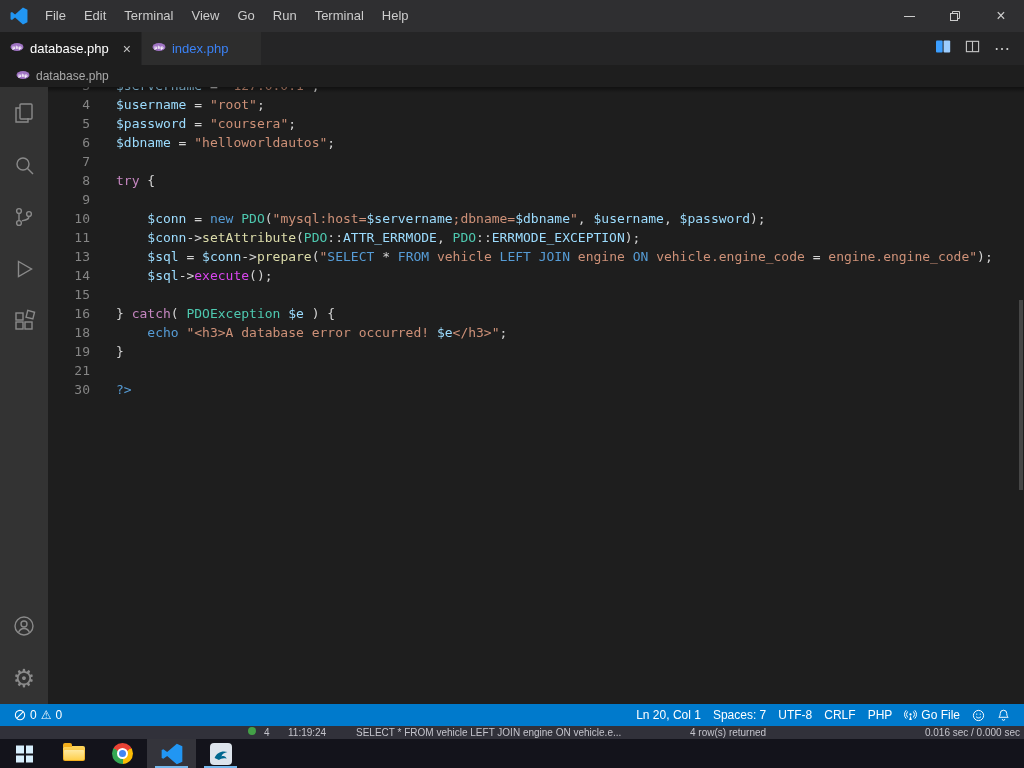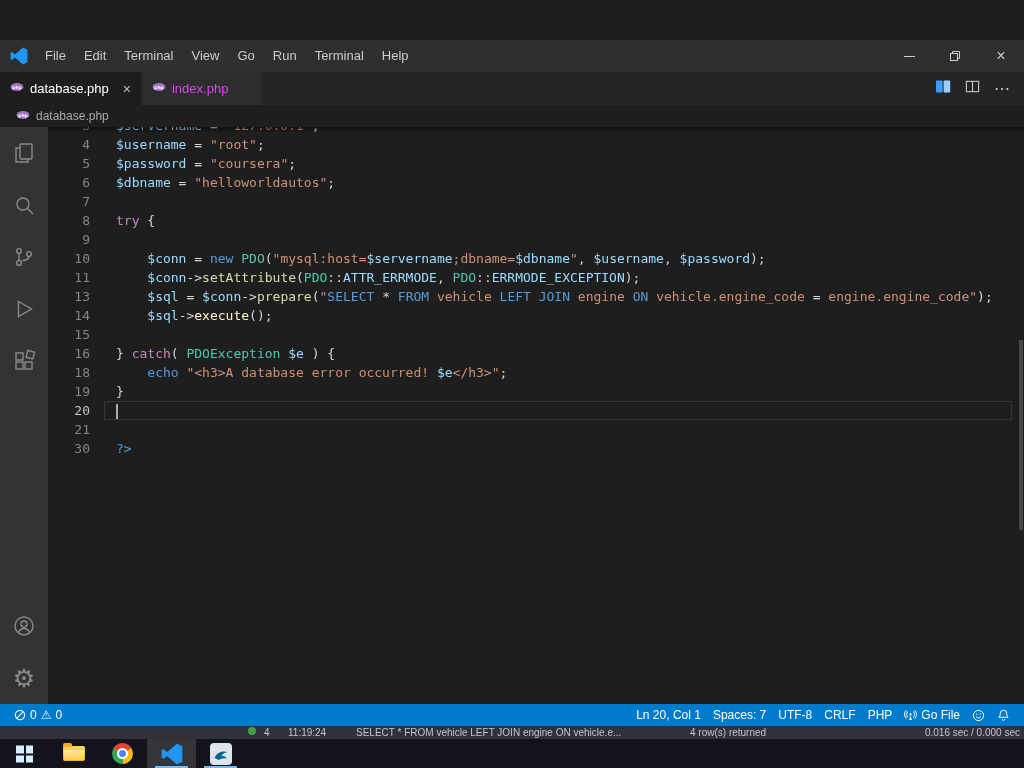--- a/index.html
+++ b/index.html
@@ -2,37 +2,37 @@
 <html><head>
 <meta charset="utf-8">
 <style>
   * { margin:0; padding:0; box-sizing:border-box; }
   html,body { width:1024px; height:768px; overflow:hidden; background:#1e1e1e;
               font-family:"Liberation Sans", sans-serif; }
   .window { width:1024px; height:768px; display:flex; flex-direction:column; }
 
   
   .titlebar { height:32px; background:#2f2f31; display:flex; align-items:center;
-              color:#cccccc; font-size:13px; position:relative; flex:0 0 auto;margin-top:40px; }
+              color:#cccccc; font-size:13px; position:relative; flex:0 0 auto; }
   .vsc-logo { width:18px; height:18px; margin:0 8px 0 10px; flex:0 0 auto; }
   .menubar { display:flex; }
   .menu-item { padding:0 9px; line-height:32px; cursor:default; }
   .win-title { position:absolute; left:0; right:0; text-align:center; font-size:12.5px;
                color:#cccccc; pointer-events:none; }
   .win-controls { margin-left:auto; display:flex; z-index:2; }
   .wc { width:46px; height:32px; display:flex; align-items:center; justify-content:center;
         color:#cccccc; }
   .min-glyph { display:inline-block; width:11px; border-top:1px solid #cccccc; }
   .close-glyph { font-size:16px; line-height:16px; }
 
   
   .tabbar { height:33px; background:#252526; display:flex; align-items:stretch; flex:0 0 auto; }
   .tabs { display:flex; }
   .tab { display:flex; align-items:center; gap:6px; padding:0 10px; font-size:13px;
-         background:#2d2d2d; color:#d946ef; border-right:1px solid #252526; min-width:120px; }
+         background:#2d2d2d; color:#3b82f6; border-right:1px solid #252526; min-width:120px; }
   .tab.active { background:#1e1e1e; color:#ffffff; }
   .tab .close { margin-left:8px; font-size:14px; color:#c5c5c5; }
   .tab-actions { margin-left:auto; display:flex; align-items:center; gap:14px; padding-right:14px;
                  color:#c5c5c5; }
   .more-glyph { font-size:16px; color:#cccccc; }
 
   
   .breadcrumb { height:22px; background:#1e1e1e; display:flex; align-items:center;
                 padding-left:16px; gap:6px; color:#a9a9a9; font-size:12px; flex:0 0 auto; }
 
@@ -237,26 +237,25 @@
           <div class="line"><span class="ln">3</span><span class="lc"><span style="color: rgb(156, 220, 254);">$servername</span><span style="color: rgb(212, 212, 212);"> = </span><span style="color: rgb(206, 145, 120);">"127.0.0.1"</span><span style="color: rgb(212, 212, 212);">;</span></span></div>
           <div class="line"><span class="ln">4</span><span class="lc"><span style="color: rgb(156, 220, 254);">$username</span><span style="color: rgb(212, 212, 212);"> = </span><span style="color: rgb(206, 145, 120);">"root"</span><span style="color: rgb(212, 212, 212);">;</span></span></div>
           <div class="line"><span class="ln">5</span><span class="lc"><span style="color: rgb(156, 220, 254);">$password</span><span style="color: rgb(212, 212, 212);"> = </span><span style="color: rgb(206, 145, 120);">"coursera"</span><span style="color: rgb(212, 212, 212);">;</span></span></div>
           <div class="line"><span class="ln">6</span><span class="lc"><span style="color: rgb(156, 220, 254);">$dbname</span><span style="color: rgb(212, 212, 212);"> = </span><span style="color: rgb(206, 145, 120);">"helloworldautos"</span><span style="color: rgb(212, 212, 212);">;</span></span></div>
           <div class="line"><span class="ln">7</span><span class="lc"></span></div>
           <div class="line"><span class="ln">8</span><span class="lc"><span style="color: rgb(197, 134, 192);">try</span><span style="color: rgb(212, 212, 212);"> {</span></span></div>
           <div class="line"><span class="ln">9</span><span class="lc"></span></div>
           <div class="line"><span class="ln">10</span><span class="lc"><span style="color: rgb(212, 212, 212);">    </span><span style="color: rgb(156, 220, 254);">$conn</span><span style="color: rgb(212, 212, 212);"> = </span><span style="color: rgb(86, 156, 214);">new</span><span style="color: rgb(212, 212, 212);"> </span><span style="color: rgb(78, 201, 176);">PDO</span><span style="color: rgb(212, 212, 212);">(</span><span style="color: rgb(206, 145, 120);">"mysql:host=</span><span style="color: rgb(156, 220, 254);">$servername</span><span style="color: rgb(206, 145, 120);">;dbname=</span><span style="color: rgb(156, 220, 254);">$dbname</span><span style="color: rgb(206, 145, 120);">"</span><span style="color: rgb(212, 212, 212);">, </span><span style="color: rgb(156, 220, 254);">$username</span><span style="color: rgb(212, 212, 212);">, </span><span style="color: rgb(156, 220, 254);">$password</span><span style="color: rgb(212, 212, 212);">);</span></span></div>
           <div class="line"><span class="ln">11</span><span class="lc"><span style="color: rgb(212, 212, 212);">    </span><span style="color: rgb(156, 220, 254);">$conn</span><span style="color: rgb(212, 212, 212);">-&gt;</span><span style="color: rgb(220, 220, 170);">setAttribute</span><span style="color: rgb(212, 212, 212);">(</span><span style="color: rgb(78, 201, 176);">PDO</span><span style="color: rgb(212, 212, 212);">::</span><span style="color: rgb(156, 220, 254);">ATTR_ERRMODE</span><span style="color: rgb(212, 212, 212);">, </span><span style="color: rgb(78, 201, 176);">PDO</span><span style="color: rgb(212, 212, 212);">::</span><span style="color: rgb(156, 220, 254);">ERRMODE_EXCEPTION</span><span style="color: rgb(212, 212, 212);">);</span></span></div>
           <div class="line"><span class="ln">13</span><span class="lc"><span style="color: rgb(212, 212, 212);">    </span><span style="color: rgb(156, 220, 254);">$sql</span><span style="color: rgb(212, 212, 212);"> = </span><span style="color: rgb(156, 220, 254);">$conn</span><span style="color: rgb(212, 212, 212);">-&gt;</span><span style="color: rgb(220, 220, 170);">prepare</span><span style="color: rgb(212, 212, 212);">(</span><span style="color: rgb(206, 145, 120);">"</span><span style="color: rgb(86, 156, 214);">SELECT</span><span style="color: rgb(212, 212, 212);"> * </span><span style="color: rgb(86, 156, 214);">FROM</span><span style="color: rgb(206, 145, 120);"> vehicle </span><span style="color: rgb(86, 156, 214);">LEFT JOIN</span><span style="color: rgb(206, 145, 120);"> engine </span><span style="color: rgb(86, 156, 214);">ON</span><span style="color: rgb(206, 145, 120);"> vehicle.engine_code </span><span style="color: rgb(212, 212, 212);">=</span><span style="color: rgb(206, 145, 120);"> engine.engine_code"</span><span style="color: rgb(212, 212, 212);">);</span></span></div>
-          <div class="line"><span class="ln">14</span><span class="lc"><span style="color: rgb(212, 212, 212);">    </span><span style="color: rgb(156, 220, 254);">$sql</span><span style="color: rgb(212, 212, 212);">-&gt;</span><span style="color: #fef9c3;">execute</span><span style="color: rgb(212, 212, 212);">();</span></span></div>
+          <div class="line"><span class="ln">14</span><span class="lc"><span style="color: rgb(212, 212, 212);">    </span><span style="color: rgb(156, 220, 254);">$sql</span><span style="color: rgb(212, 212, 212);">-&gt;</span><span style="color: #d946ef;">execute</span><span style="color: rgb(212, 212, 212);">();</span></span></div>
           <div class="line"><span class="ln">15</span><span class="lc"></span></div>
           <div class="line"><span class="ln">16</span><span class="lc"><span style="color: rgb(212, 212, 212);">} </span><span style="color: rgb(197, 134, 192);">catch</span><span style="color: rgb(212, 212, 212);">( </span><span style="color: rgb(78, 201, 176);">PDOException</span><span style="color: rgb(212, 212, 212);"> </span><span style="color: rgb(156, 220, 254);">$e</span><span style="color: rgb(212, 212, 212);"> ) {</span></span></div>
           <div class="line"><span class="ln">18</span><span class="lc"><span style="color: rgb(212, 212, 212);">    </span><span style="color: rgb(86, 156, 214);">echo</span><span style="color: rgb(212, 212, 212);"> </span><span style="color: rgb(206, 145, 120);">"&lt;h3&gt;A database error occurred! </span><span style="color: rgb(156, 220, 254);">$e</span><span style="color: rgb(206, 145, 120);">&lt;/h3&gt;"</span><span style="color: rgb(212, 212, 212);">;</span></span></div>
           <div class="line"><span class="ln">19</span><span class="lc"><span style="color: rgb(212, 212, 212);">}</span></span></div>
-          <div class="line current"><span class="ln">20</span><span class="lc"><span class="cursor"></span></span></div>
           <div class="line"><span class="ln">21</span><span class="lc"></span></div>
           <div class="line"><span class="ln">30</span><span class="lc"><span style="color: rgb(86, 156, 214);">?&gt;</span></span></div>
         </div>
       <div class="scroll-slider"></div>
     </div>
   </div>
 
   <div class="statusbar">
     <span class="sb-item">
       <svg width="12" height="12" viewBox="0 0 16 16">

